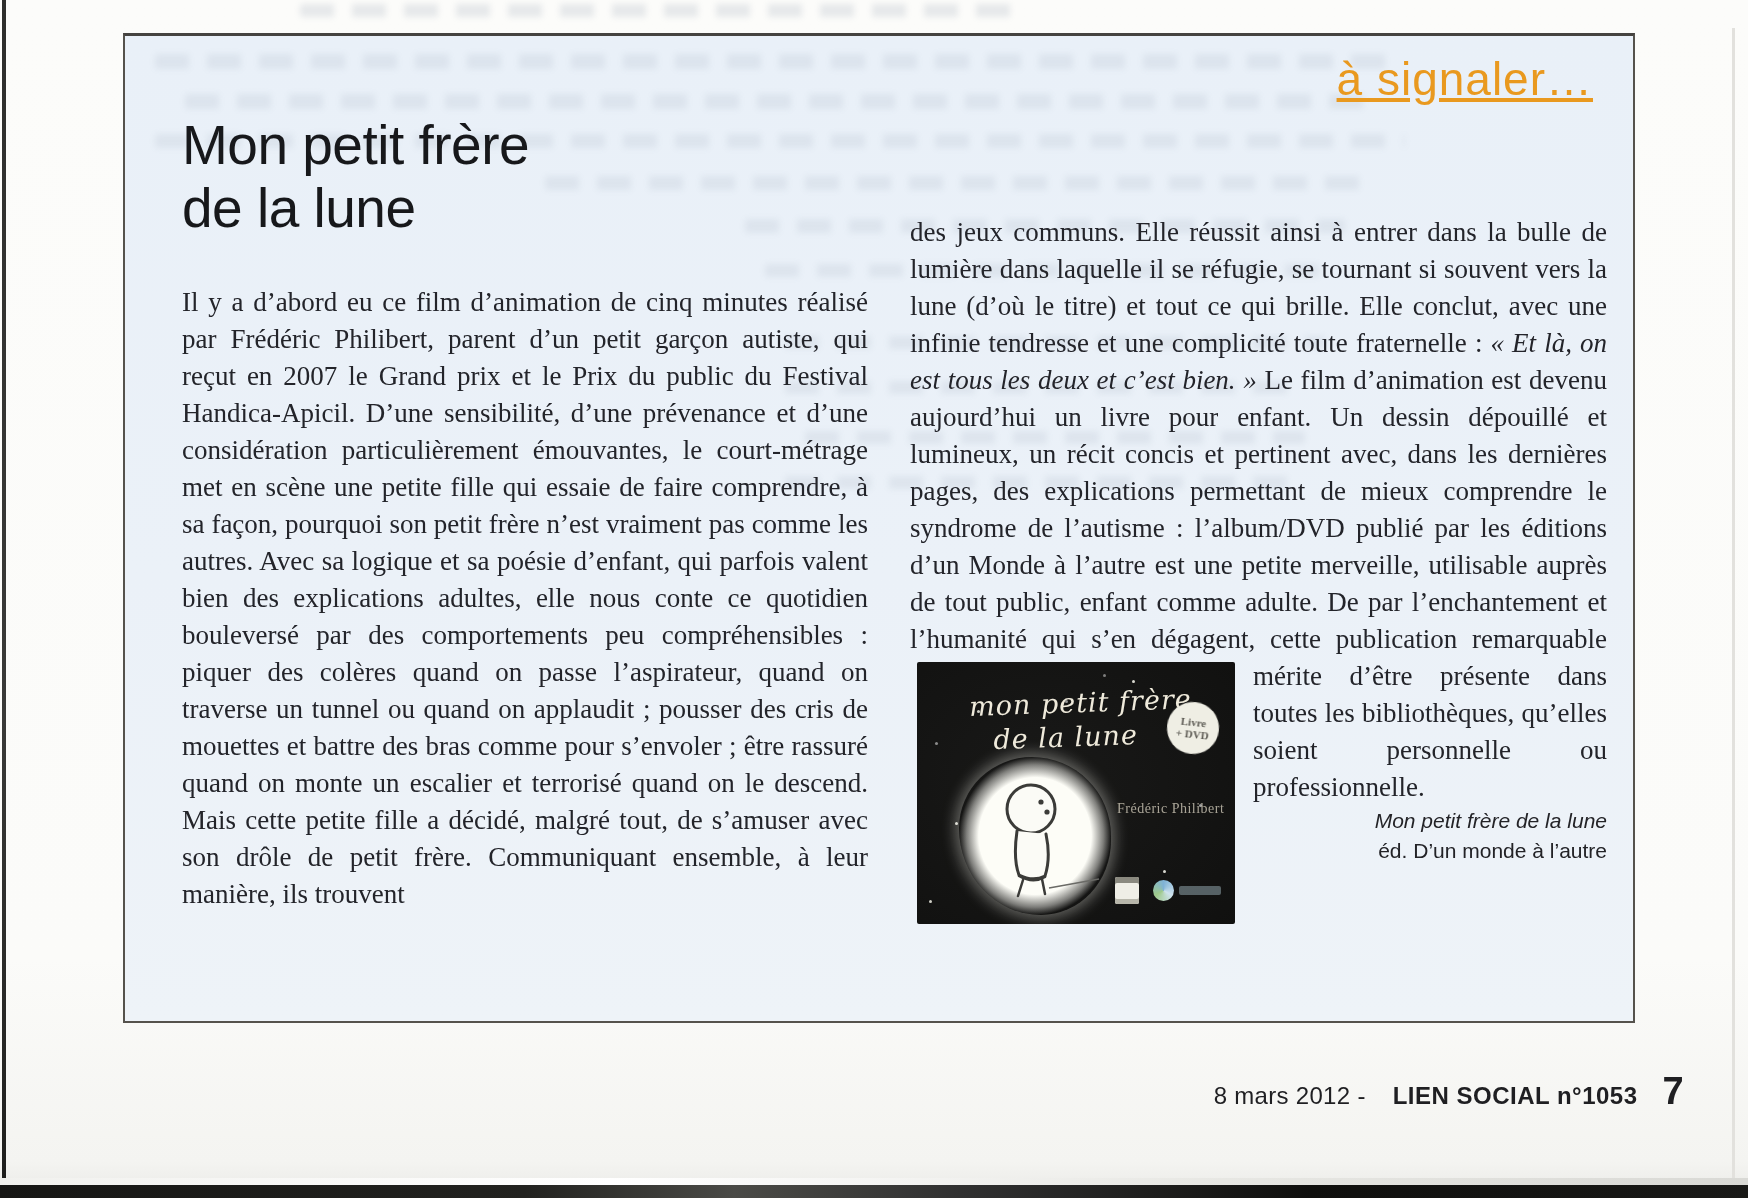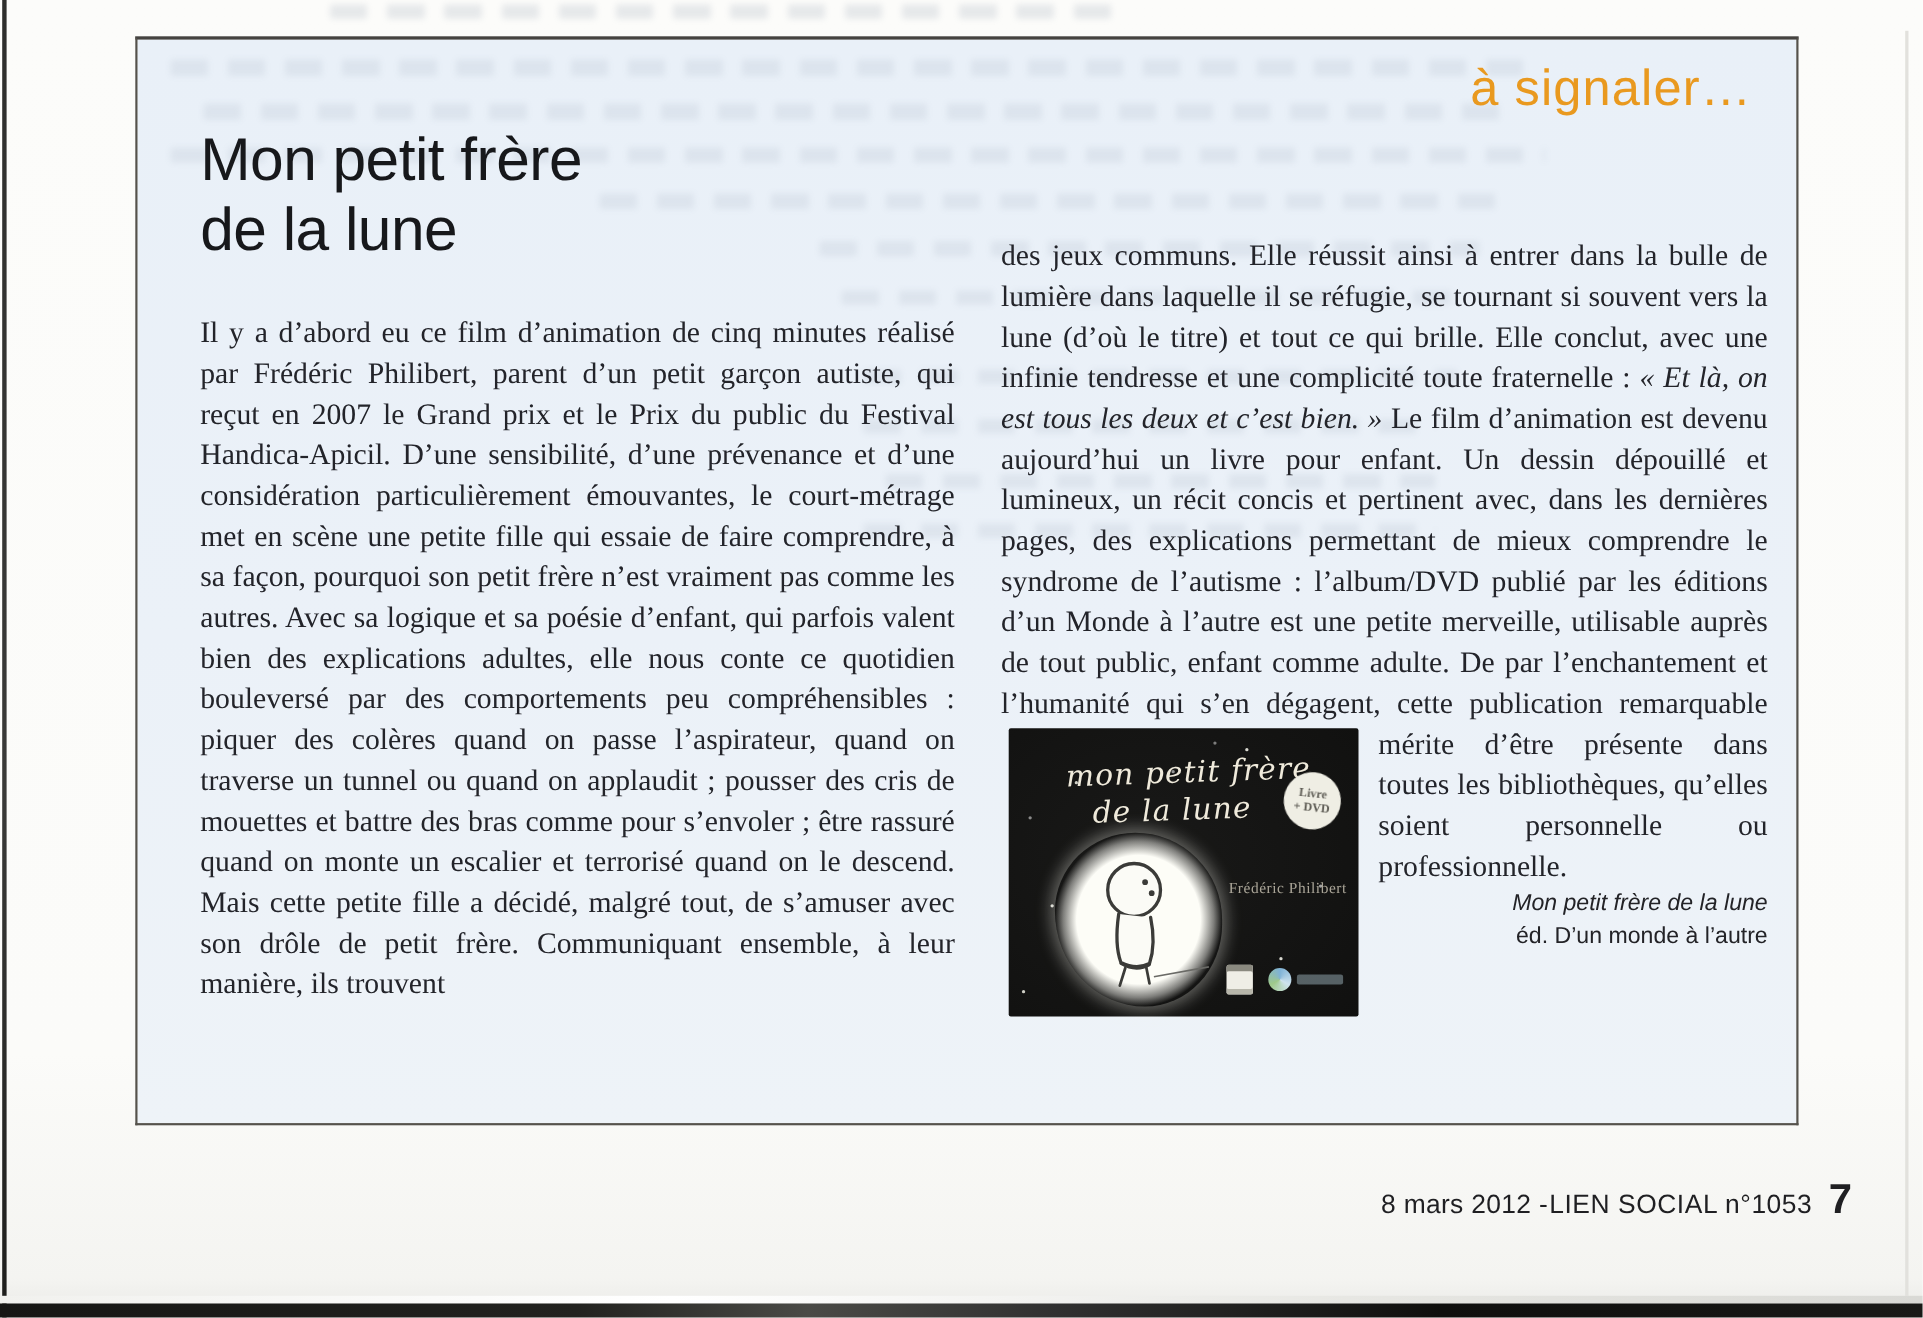--- a/index.html
+++ b/index.html
@@ -21,21 +21,21 @@
     background:repeating-linear-gradient(90deg,#76859a 0 34px,transparent 34px 52px);}
   .ghost.dk{opacity:.16;}
   
   .article-box{
     position:absolute;left:123px;top:33px;width:1512px;height:990px;box-sizing:border-box;
     border:2px solid #55524c;border-top:3px solid #454340;
     background:linear-gradient(180deg,#e9f0f8 0%,#ebf1f8 55%,#eef3f8 100%);
   }
   .section-label{
     position:absolute;top:16px;right:40px;
-    font-size:46px;color:#e9991f;letter-spacing:1px;font-weight:400;
+    font-size:46px;color:#e9991f;letter-spacing:1px;font-weight:400;text-decoration:underline;
   }
   .title{
     position:absolute;left:57px;top:78px;margin:0;
     font-size:55px;line-height:63px;font-weight:400;color:#17181b;letter-spacing:-0.5px;
   }
   .title span{display:block;}
   .bodytext{
     font-family:"Liberation Serif","DejaVu Serif",serif;
     font-size:27px;line-height:37px;color:#23242a;text-align:justify;hyphens:none;
   }
@@ -83,24 +83,24 @@
   .logo-text{position:absolute;left:262px;top:224px;width:42px;height:9px;border-radius:2px;
     background:rgba(170,195,205,.45);filter:blur(.5px);}
   
   .caption{margin:22px 0 0 0;font-family:"Liberation Sans",sans-serif;
     font-size:21px;line-height:30px;color:#232327;font-weight:400;text-align:right;}
   .caption .cap-line{display:block;}
   .caption .it{font-style:italic;}
   .caption .bold{font-weight:700;}
   
   .footer{
-    position:absolute;right:64px;top:1070px;display:flex;align-items:baseline;gap:1px;
+    position:absolute;right:64px;top:1070px;display:flex;align-items:baseline;gap:11px;
     font-size:24px;color:#1f1f22;letter-spacing:.3px;
   }
-  .footer .journal{font-weight:400;letter-spacing:.5px;}
+  .footer .journal{font-weight:700;letter-spacing:.5px;margin-left:16px;}
   .footer .pagenum{font-weight:700;font-size:38px;margin-left:14px;}
 </style>
 </head>
 <body>
 
 <div class="page">
 
   <div class="edge-left"></div>
   <div class="edge-right"></div>
   <div class="band-glow"></div>

